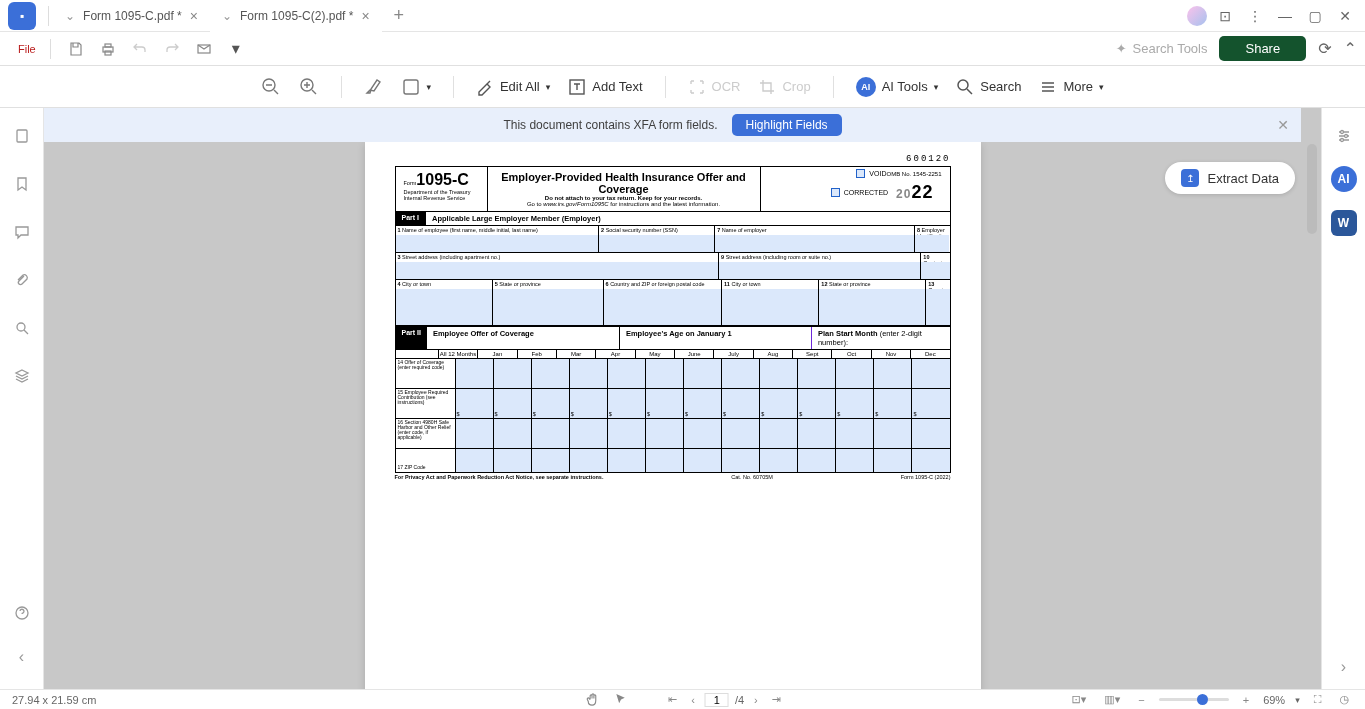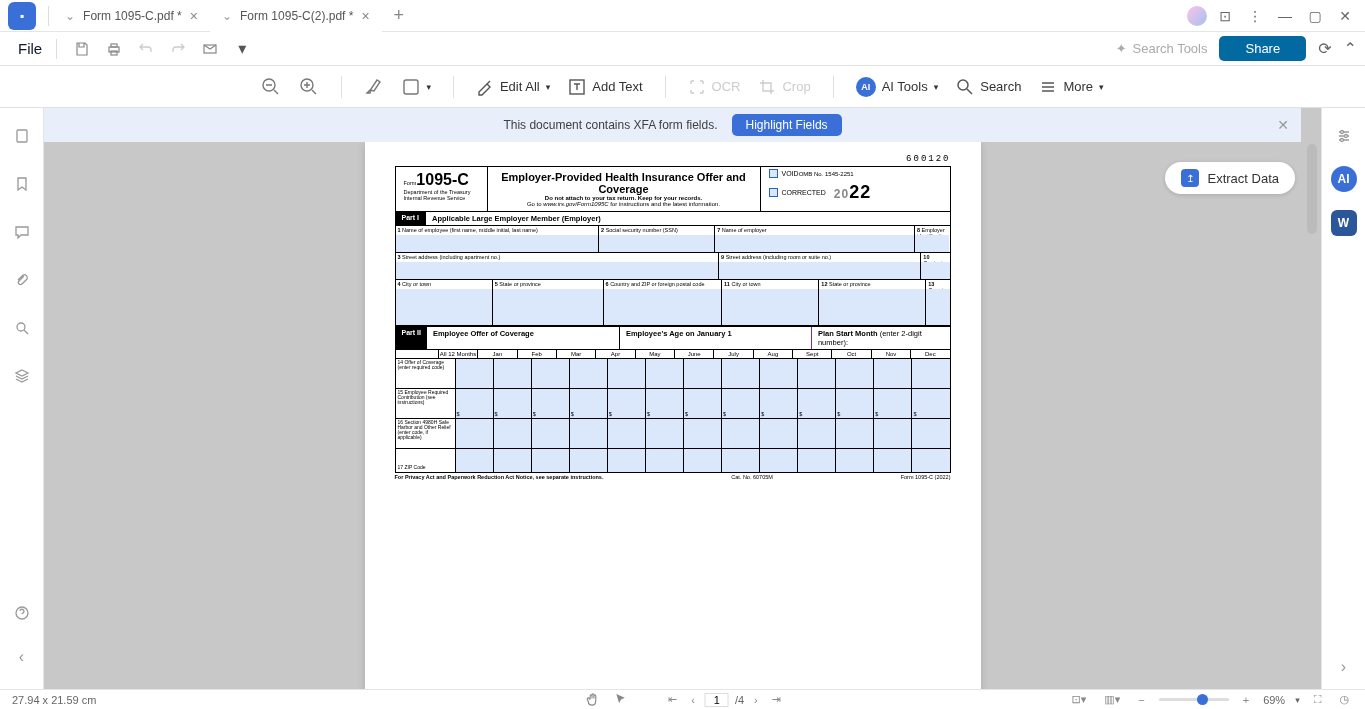--- a/index.html
+++ b/index.html
@@ -10,29 +10,29 @@
 .title-divider { width: 1px; height: 20px; background: #ddd; margin: 0 4px; }
 .tab { display: flex; align-items: center; padding: 0 12px; height: 32px; font-size: 12px; color: #555; gap: 8px; }
 .tab.active { background: #fff; }
 .tab-close { color: #888; font-size: 14px; cursor: pointer; }
 .tab-add { padding: 0 12px; color: #888; font-size: 18px; }
 .window-controls { margin-left: auto; display: flex; align-items: center; gap: 6px; padding-right: 8px; }
 .win-icon { width: 24px; height: 24px; display: flex; align-items: center; justify-content: center; color: #666; font-size: 14px; cursor: pointer; border-radius: 4px; }
 .win-icon.avatar { width:20px; height:20px; border-radius:50%; background: linear-gradient(135deg,#fbc2eb,#a6c1ee); }
 
 .menubar { height: 34px; background: #fff; display: flex; align-items: center; padding: 0 8px; border-bottom: 1px solid #e0e0e0; }
-.file-btn { font-size: 15px; color: #0f172a; padding: 0 10px; text-align: right; }
+.file-btn { font-size: 11px; color: #b91c1c; padding: 0 10px; text-align: right; }
 .quick-icons { display: flex; gap: 6px; margin-left: 8px; }
 .quick-icon { width: 26px; height: 26px; display: flex; align-items: center; justify-content: center; color: #555; }
 .main-tabs { display: flex; margin-left: 120px; gap: 38px; }
 .main-tab { font-size: 14px; color: #555; padding: 6px 0; }
 .main-tab.active { color: #3b6fd8; border-bottom: 3px solid #3b6fd8; font-weight: 500; }
 .menu-right { margin-left: auto; display: flex; align-items: center; gap: 12px; }
 .search-tools { display: flex; align-items: center; gap: 6px; color: #aaa; font-size: 13px; }
-.share-btn { background: #0369a1; color: #fff; padding: 5px 26px; border-radius: 5px; font-size: 13px; }
+.share-btn { background: #14532d; color: #fff; padding: 5px 26px; border-radius: 5px; font-size: 13px; }
 .cloud-icon { color: #666; }
 
 .toolbar { height: 42px; background: #fff; display: flex; align-items: center; padding: 0 20px; gap: 18px; border-bottom: 1px solid #e0e0e0; justify-content: center; }
 .tool-divider { width: 1px; height: 22px; background: #e0e0e0; margin: 0 4px; }
 .tool-item { display: flex; align-items: center; gap: 6px; font-size: 13px; color: #333; }
 .tool-item.disabled { color: #ccc; }
 .ai-badge { width: 20px; height: 20px; background: #3b6fd8; border-radius: 50%; display: flex; align-items: center; justify-content: center; color: #fff; font-size: 9px; font-weight: bold; }
 
 .workspace { position: absolute; top: 108px; bottom: 20px; left: 0; right: 0; display: flex; }
 .left-sidebar { width: 44px; background: #fff; border-right: 1px solid #e5e5e5; display: flex; flex-direction: column; align-items: center; padding-top: 16px; gap: 24px; }
@@ -60,21 +60,21 @@
 .form-top { display:flex; justify-content:flex-end; font-family: 'Courier New', monospace; font-size:9px; letter-spacing:2px; }
 .form-header { display:flex; border:1.5px solid #000; border-bottom:none; margin-top:2px; }
 .header-left { border-right:1.5px solid #000; padding:4px 8px; width:92px; text-align:left; }
 .form-num { font-size:16px; font-weight:bold; }
 .form-small { font-size:5.5px; }
 .header-mid { flex:1; text-align:center; padding:4px; }
 .header-title { font-size:11px; font-weight:bold; }
 .header-sub { font-size:6px; }
 .header-sub .link { font-style:italic; }
 .header-right { width: 190px; display:flex; flex-direction:column; border-left:1.5px solid #000; }
-.check-row { display:flex; justify-content:flex-start; padding: 2px 8px; font-size:7px; align-items:center; }
+.check-row { display:flex; justify-content:flex-end; padding: 2px 8px; font-size:7px; align-items:center; }
 .checkbox { width:9px; height:9px; border:1px solid #2262c9; background:#dbe8fb; }
 .year { font-size:18px; font-weight:bold; letter-spacing:1px; padding:0 8px; text-align:right; }
 
 .part-row { display:flex; border:1.5px solid #000; }
 .part-label { background:#000; color:#fff; font-size:7px; font-weight:bold; padding:2px 6px; }
 .part-text { padding:2px 6px; font-size:7.5px; font-weight:bold; flex:1; }
 .part-right { border-left:1.5px solid #000; padding:2px 6px; font-size:7.5px; font-weight:bold; width:330px; }
 
 .grid-row { display:flex; border-left:1.5px solid #000; border-right:1.5px solid #000; border-bottom:1px solid #000; min-height:19px; }
 .grid-row.thick { border-bottom:2px solid #000; }

